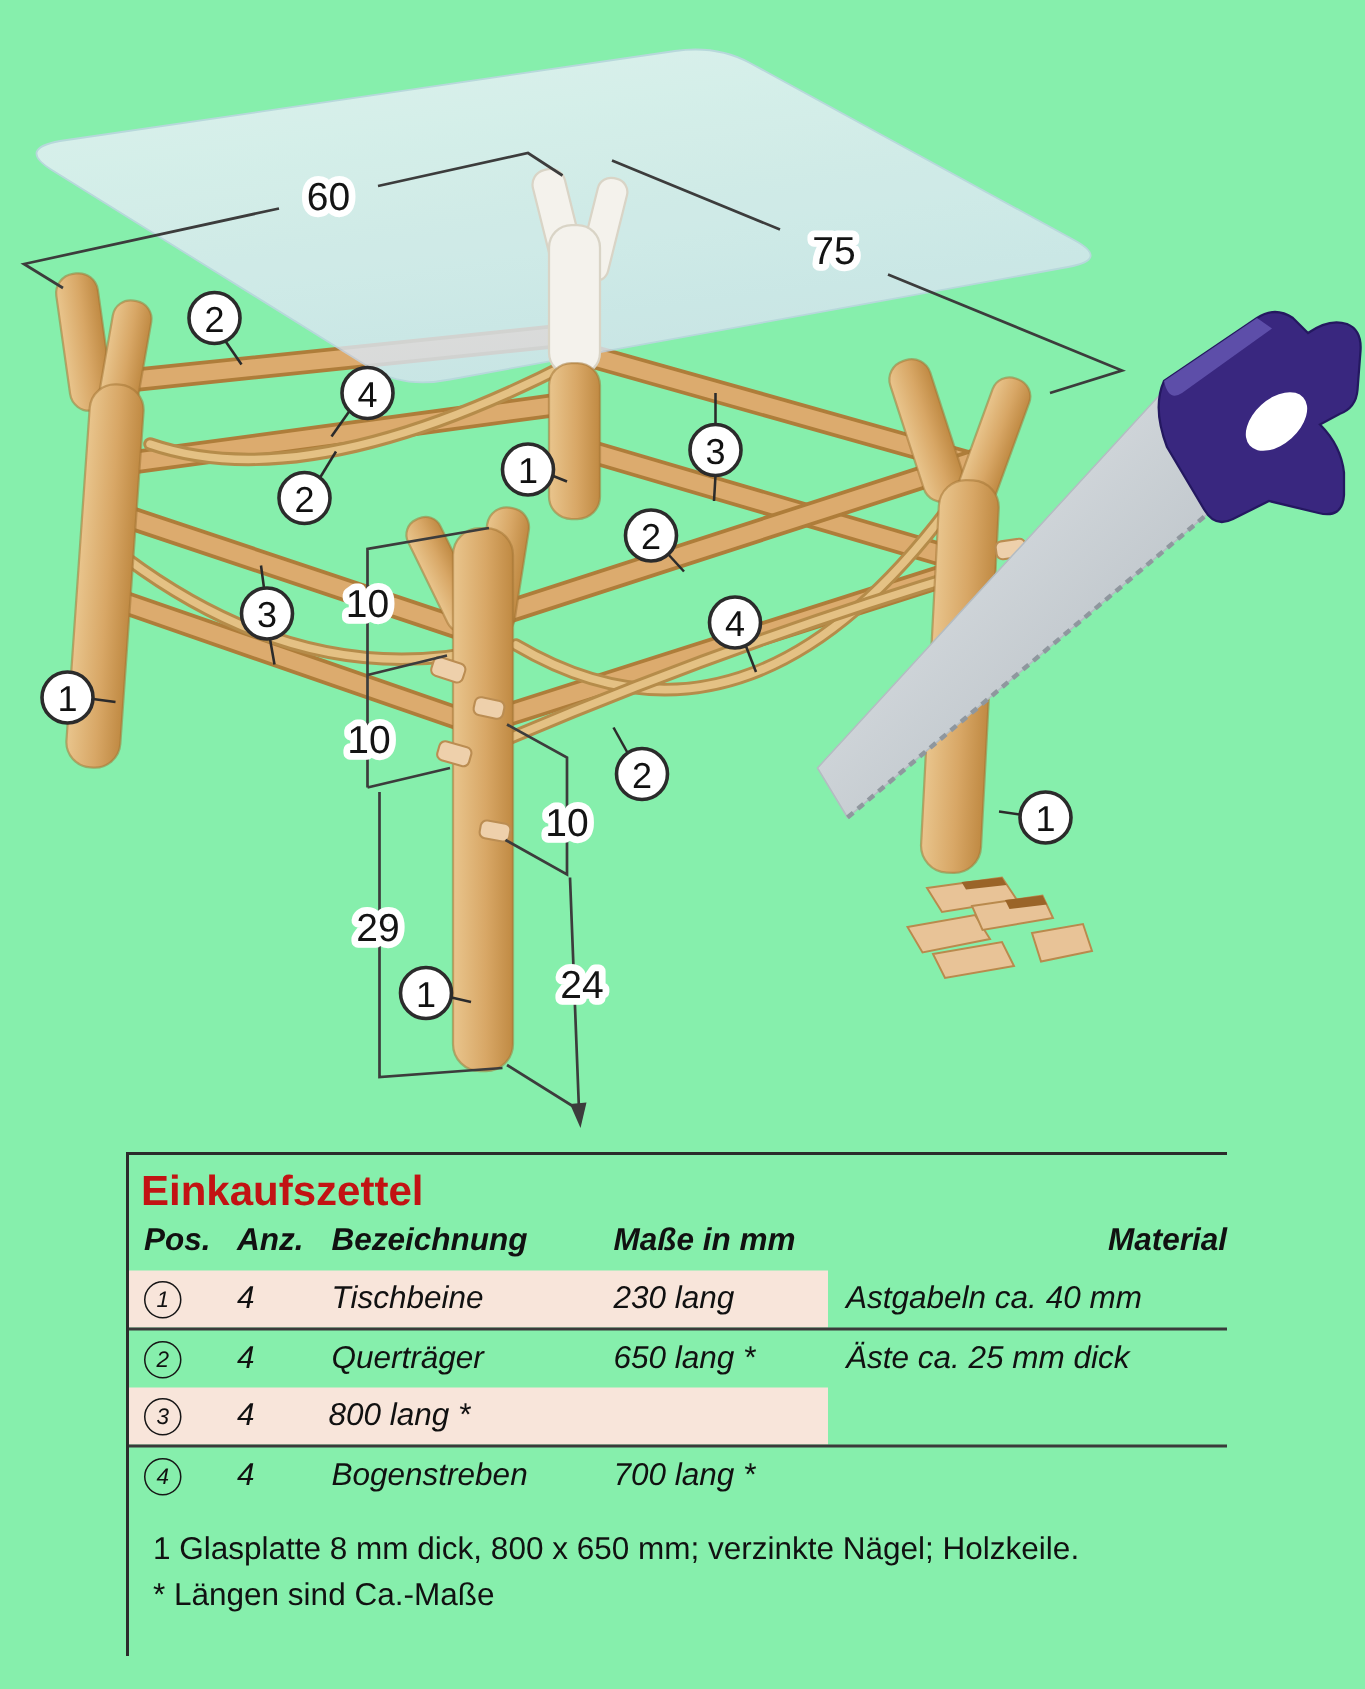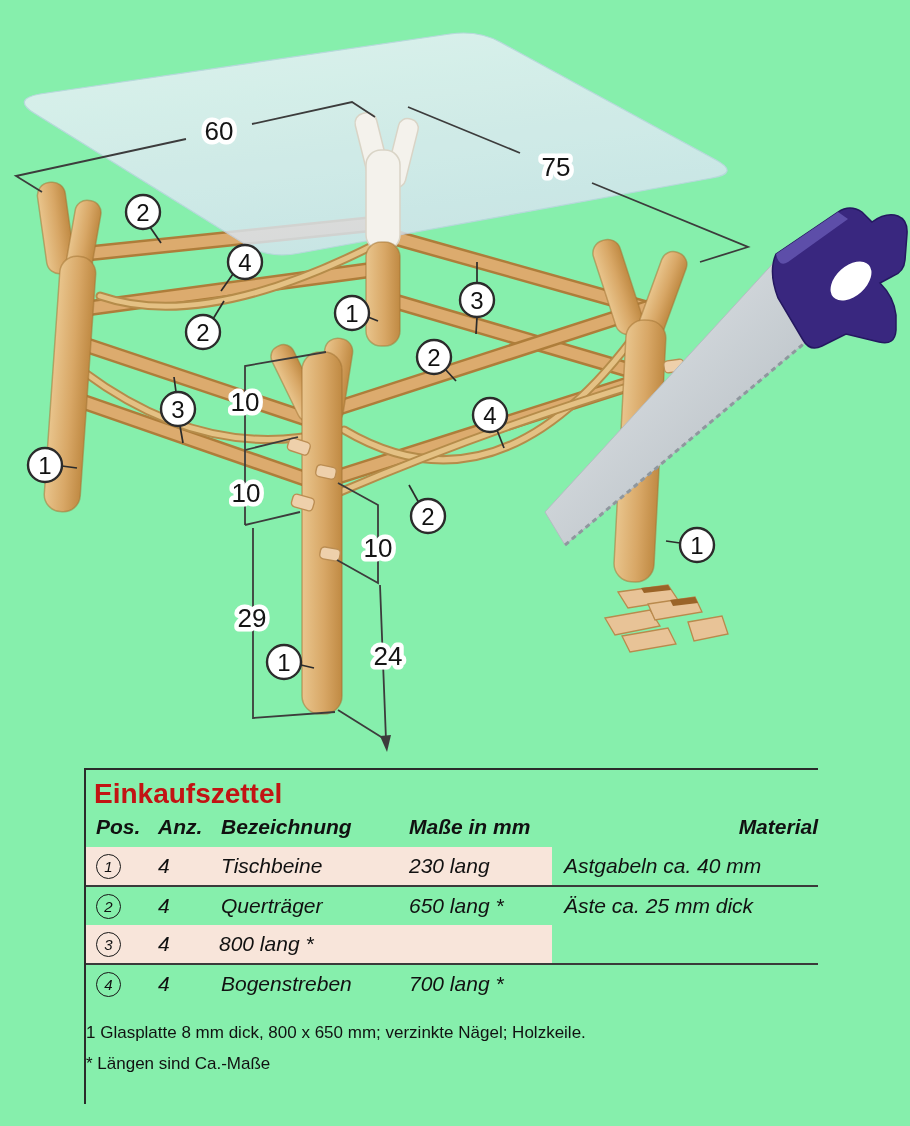--- a/index.html
+++ b/index.html
@@ -36,21 +36,21 @@
   .pl-header{font-weight:bold;font-size:21px;padding:3px 0 8px 0;}
   .pl-header .c4{padding-left:32px;text-align:right;}
   .pl-row{height:38px;font-size:21px;}
   .pl-row.hl{background:linear-gradient(to right,#f8e5da 0,#f8e5da 466px,rgba(0,0,0,0) 466px);}
   .pl-row.rule{border-bottom:2px solid #3a3a3a;}
   .c0{padding-left:10px;} .c1{padding-left:8px;} .c2{padding-left:9px;}
   .c3{padding-left:7px;} .c4{padding-left:12px;}
   .pos-circ{display:inline-flex;width:23px;height:23px;border:1.7px solid #161616;
             border-radius:50%;align-items:center;justify-content:center;
             font-size:15px;background:transparent;}
-  .pl-notes{margin-top:14px;padding-left:0;font-size:17px;line-height:31px;}
+  .pl-notes{margin-top:14px;padding-left:16px;font-size:21px;line-height:31px;}
 </style>
 </head>
 <body>
 
 <div class="stage">
 
   <div class="diagram">
     <svg width="910" height="758" viewBox="0 0 910 758" xmlns="http://www.w3.org/2000/svg">
       <defs>
         <linearGradient id="wg" x1="0" y1="0" x2="1" y2="0">

